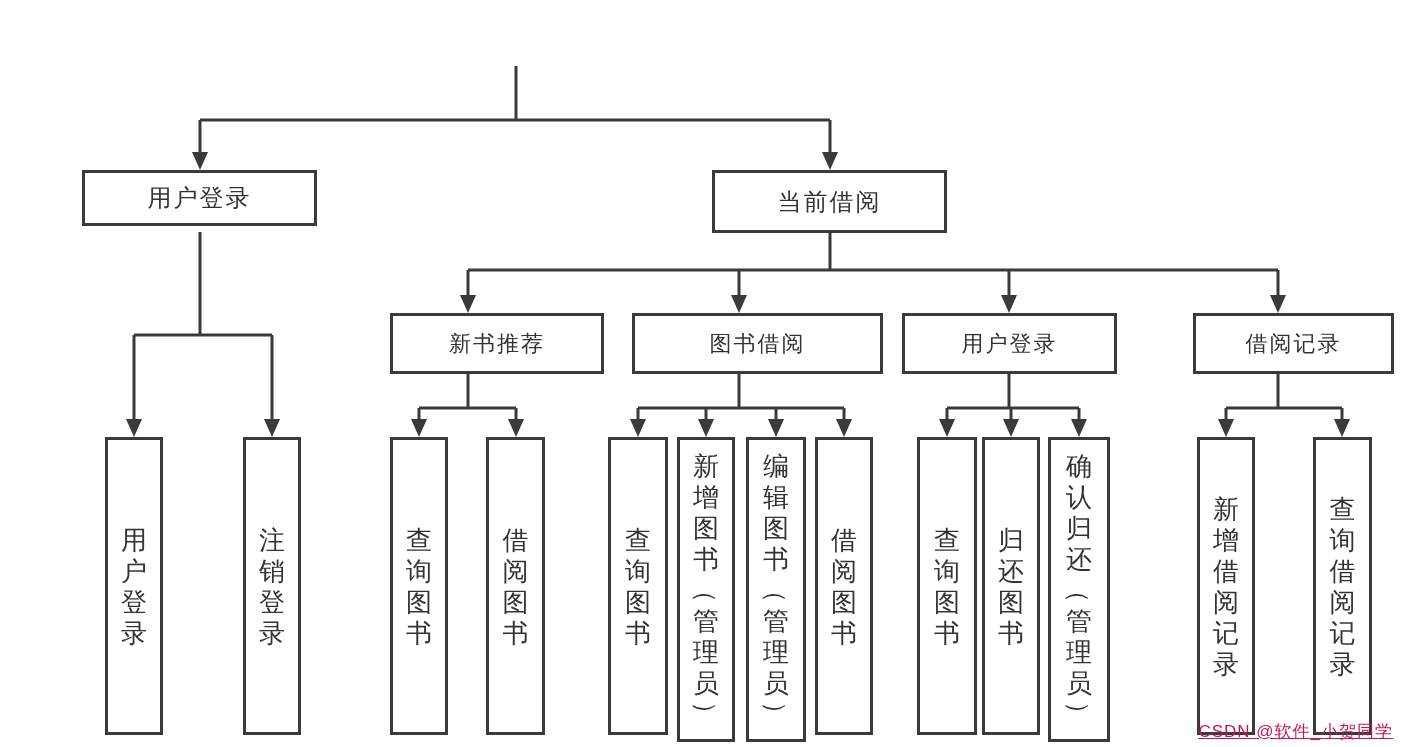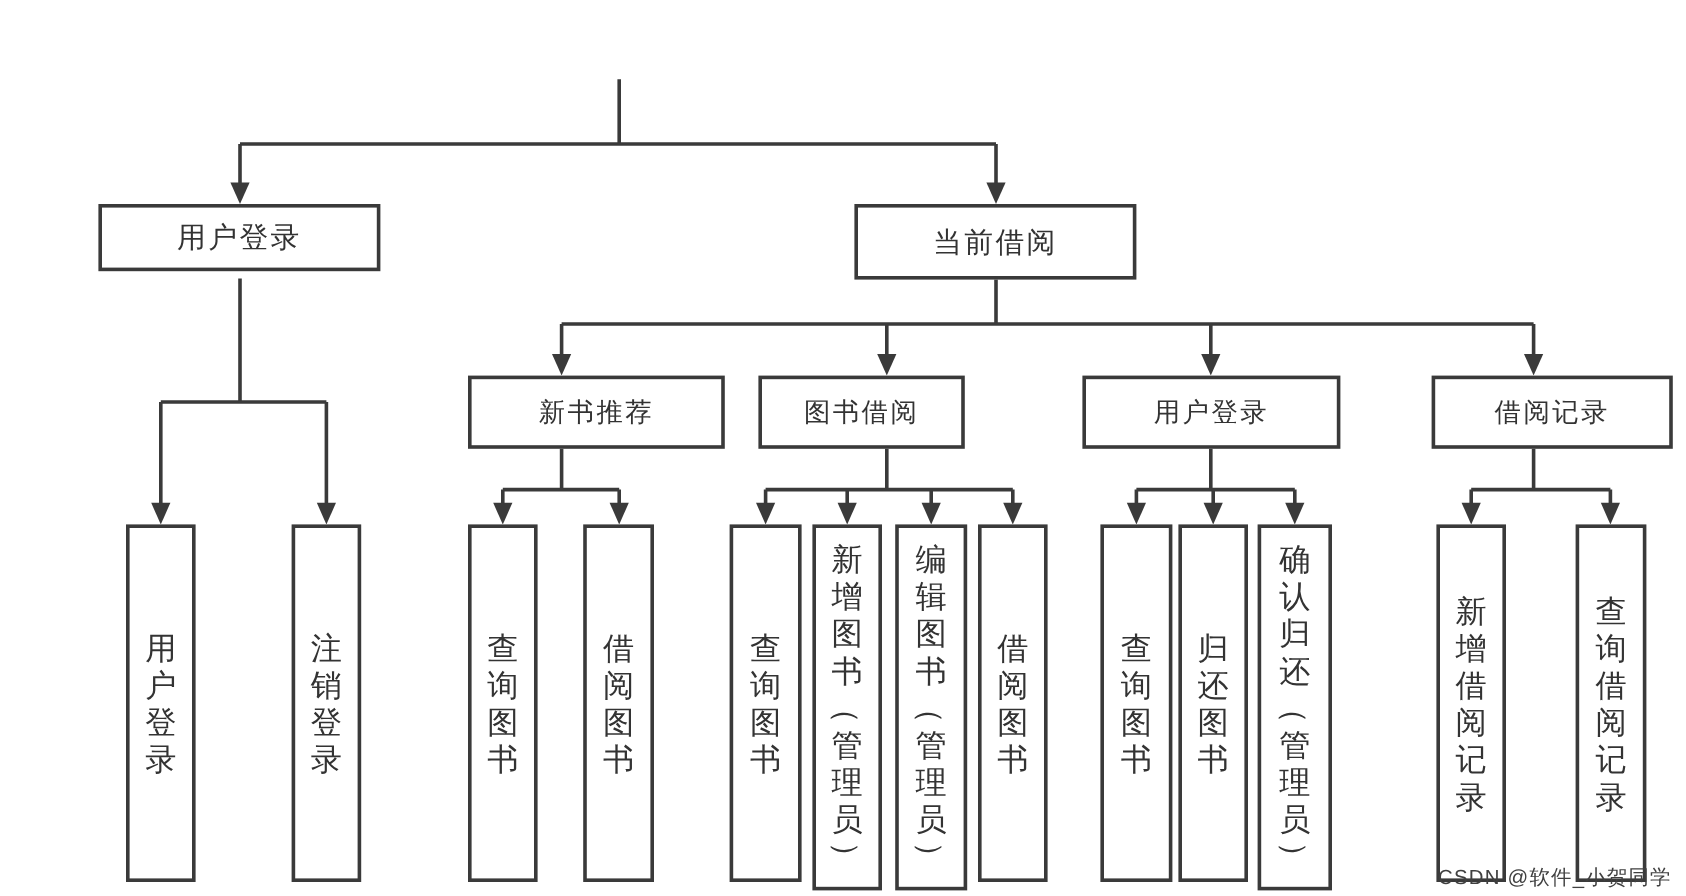--- a/index.html
+++ b/index.html
@@ -48,23 +48,24 @@
     line-height: 1;
   }
   .leaf .vtext span.paren {
     transform: rotate(90deg);
   }
   .watermark {
     position: absolute;
     right: 12px;
     bottom: 4px;
     font-size: 17px;
-    color: #404040;
+    color: #be185d;
     letter-spacing: 1px;
     white-space: nowrap;
+    text-decoration: underline;
   }
 </style>
 </head>
 <body>
 
 <div class="canvas">
 
   <svg class="connectors" width="1405" height="747" viewBox="0 0 1405 747" aria-hidden="true">
     <g stroke="#3a3a3a" stroke-width="3" fill="none">
 
@@ -109,21 +110,21 @@
   <div class="box lvl2-box" style="left:82px; top:170px; width:235px; height:56px;">
     <span>用户登录</span>
   </div>
   <div class="box lvl2-box" style="left:712px; top:170px; width:235px; height:63px;">
     <span>当前借阅</span>
   </div>
 
   <div class="box lvl3-box" style="left:363px; top:313px; width:214px; height:61px;margin-left:27px;">
     <span>新书推荐</span>
   </div>
-  <div class="box lvl3-box" style="left:632px; top:313px; width:172px; height:61px;">
+  <div class="box lvl3-box" style="left:632px; top:313px; width:251px; height:61px;">
     <span>图书借阅</span>
   </div>
   <div class="box lvl3-box" style="left:902px; top:313px; width:215px; height:61px;">
     <span>用户登录</span>
   </div>
   <div class="box lvl3-box" style="left:1172px; top:313px; width:201px; height:61px;margin-left:21px;">
     <span>借阅记录</span>
   </div>
 
   <div class="box leaf" style="left:105px; top:437px; width:58px; height:298px;">

